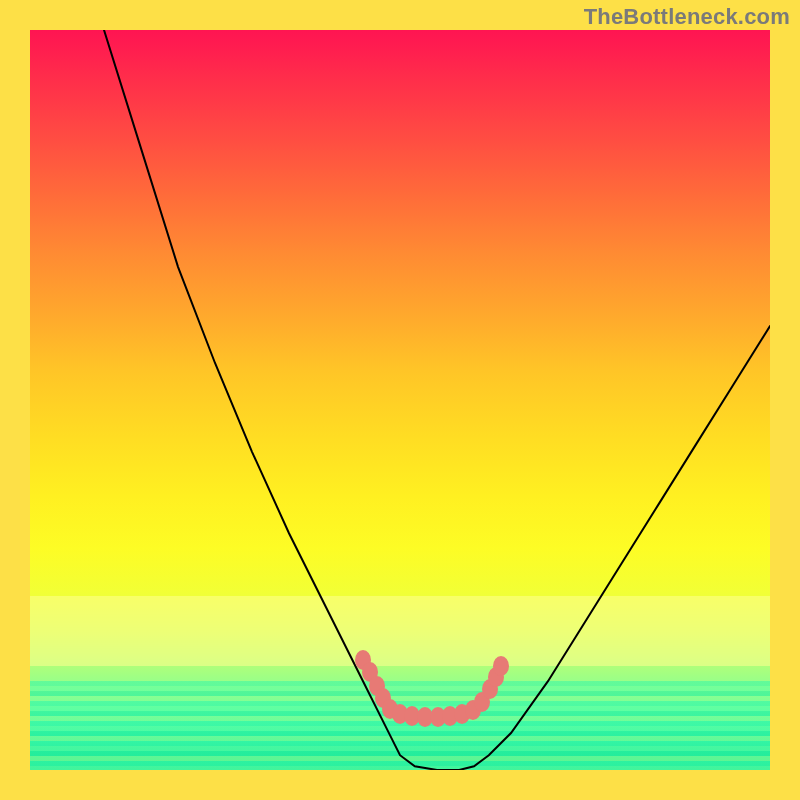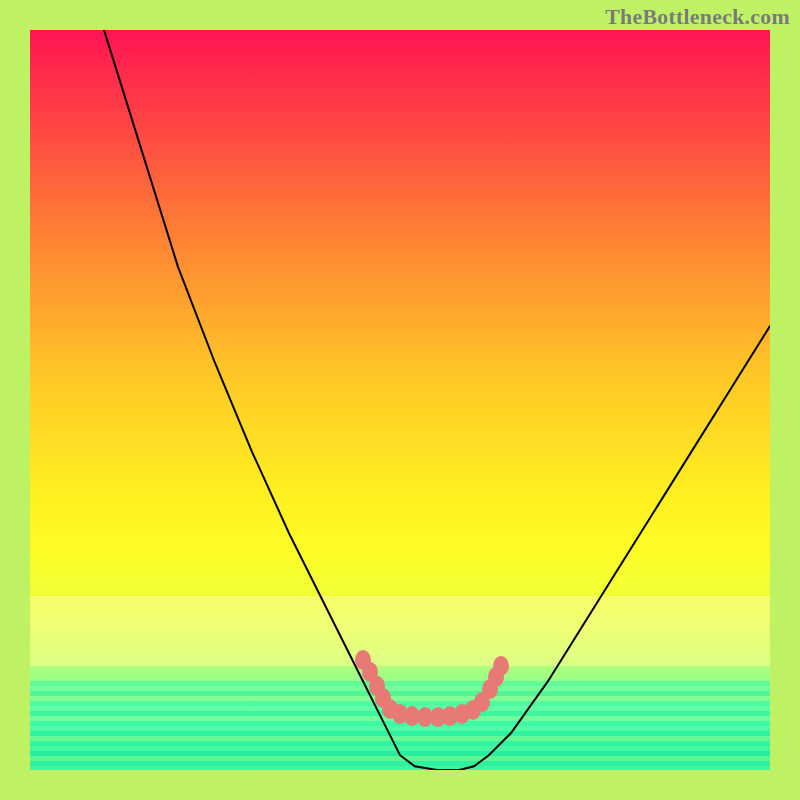--- a/index.html
+++ b/index.html
@@ -8,22 +8,21 @@
     width: 800px;
     height: 800px;
     background: #000;
     overflow: hidden;
     font-family: Arial, Helvetica, sans-serif;
   }
   .frame {
     position: relative;
     width: 800px;
     height: 800px;
-    background: #bef264;
-    font-family: Liberation Serif, serif;
+    background: #fde047;
   }
   .watermark {
     position: absolute;
     top: 4px;
     right: 10px;
     color: #7a7a7a;
     font-size: 22px;
     font-weight: 600;
     letter-spacing: 0.2px;
     z-index: 50;

